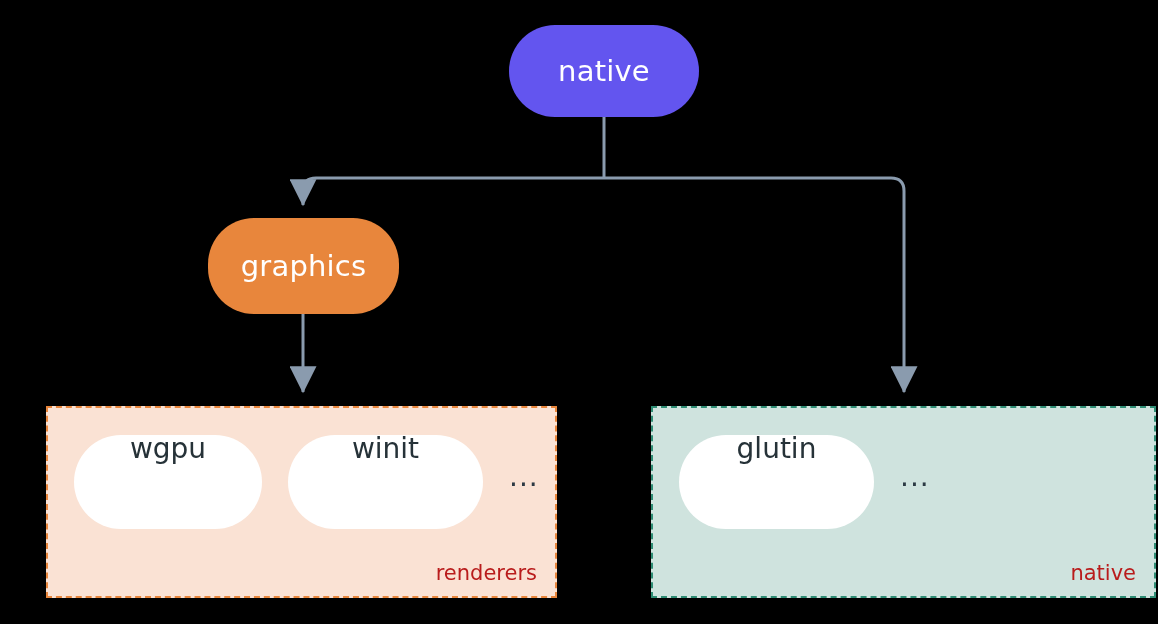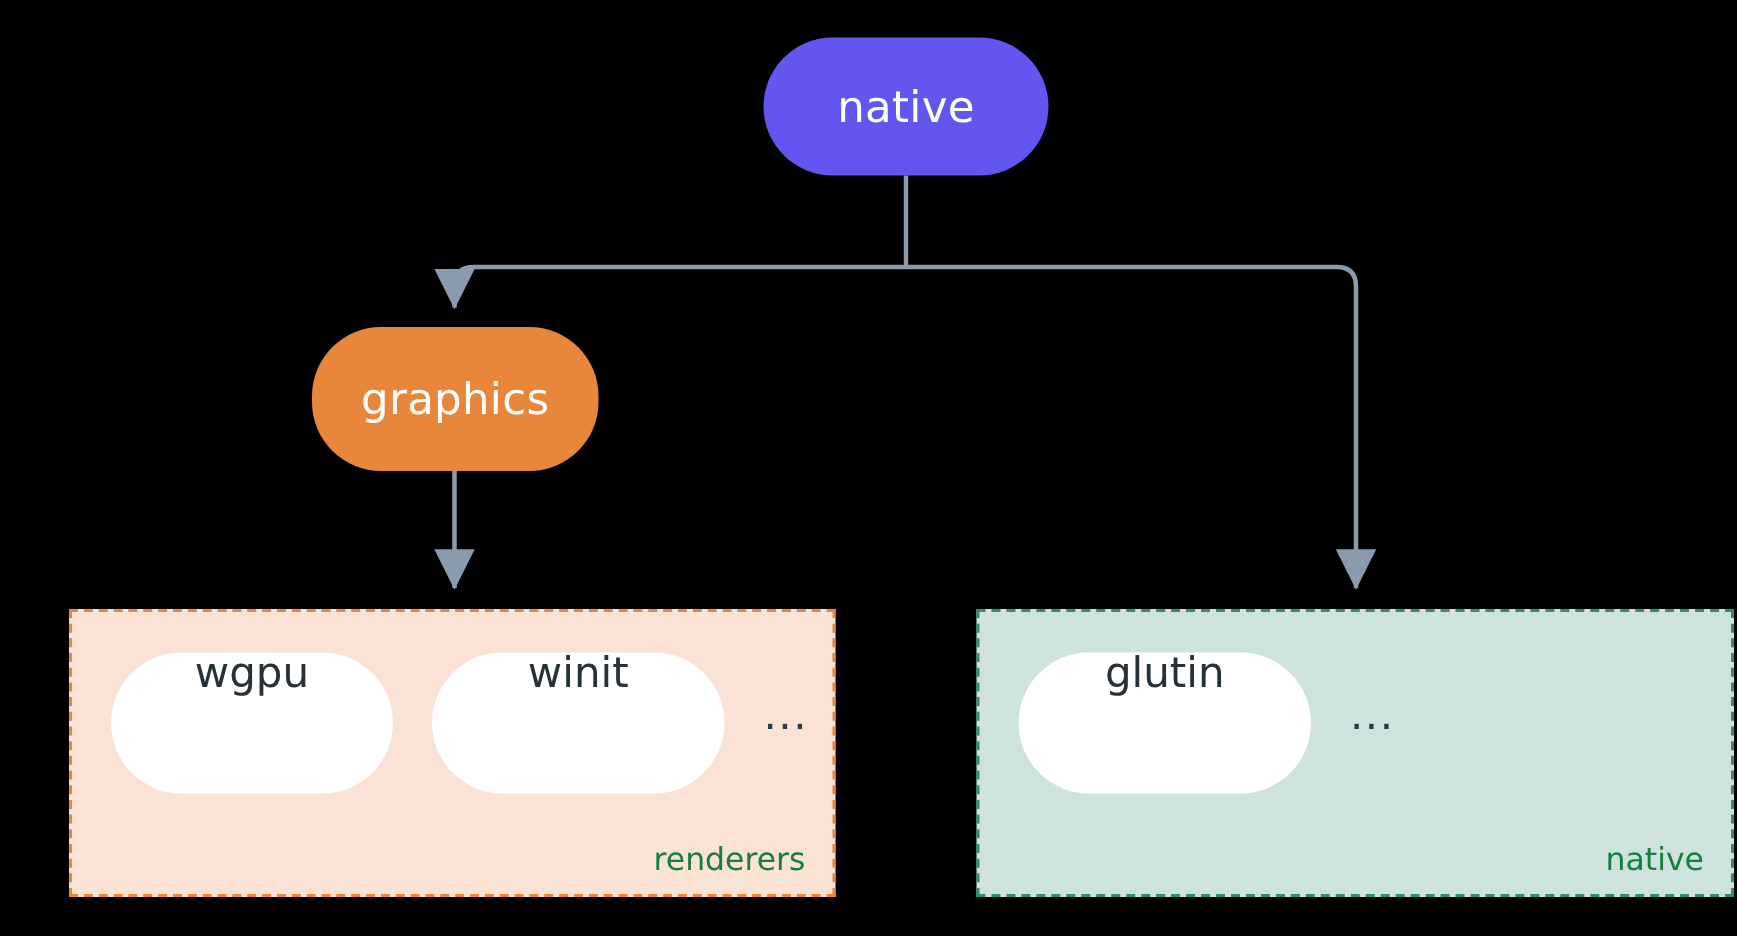--- a/index.html
+++ b/index.html
@@ -112,21 +112,21 @@
     color: #2c3a44;
     font-size: 28px;
     line-height: 1;
     letter-spacing: 1px;
     padding-bottom: 10px;
   }
   .group-label {
     position: absolute;
     right: 18px;
     bottom: 12px;
-    color: #15803d;
+    color: #b91c1c;
     font-size: 21px;
     line-height: 1;
     white-space: nowrap;
   }
 </style>
 </head>
 <body>
 
 <div id="canvas">
 

